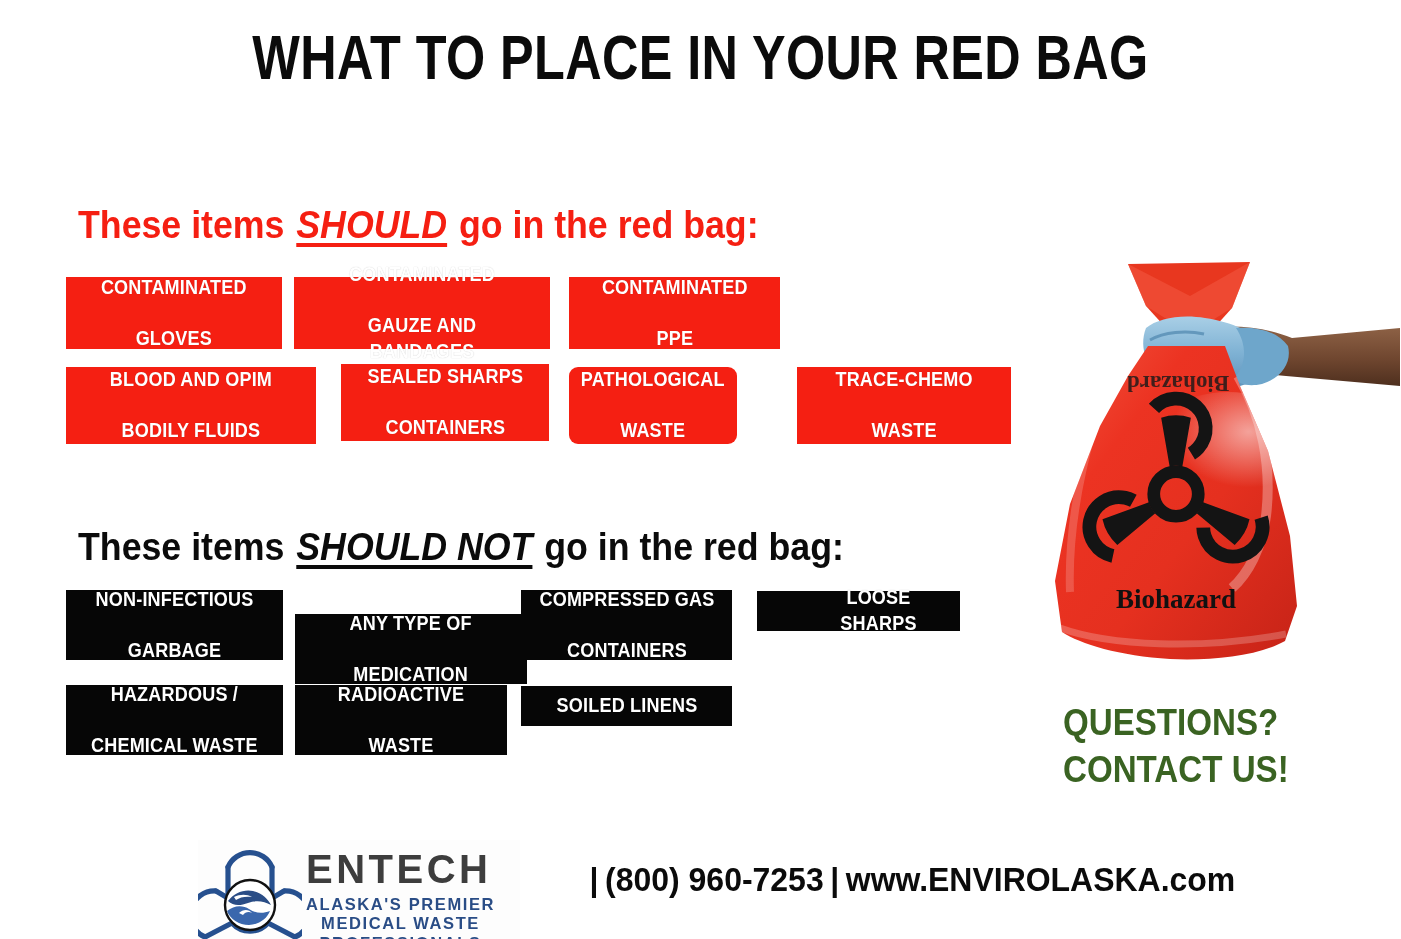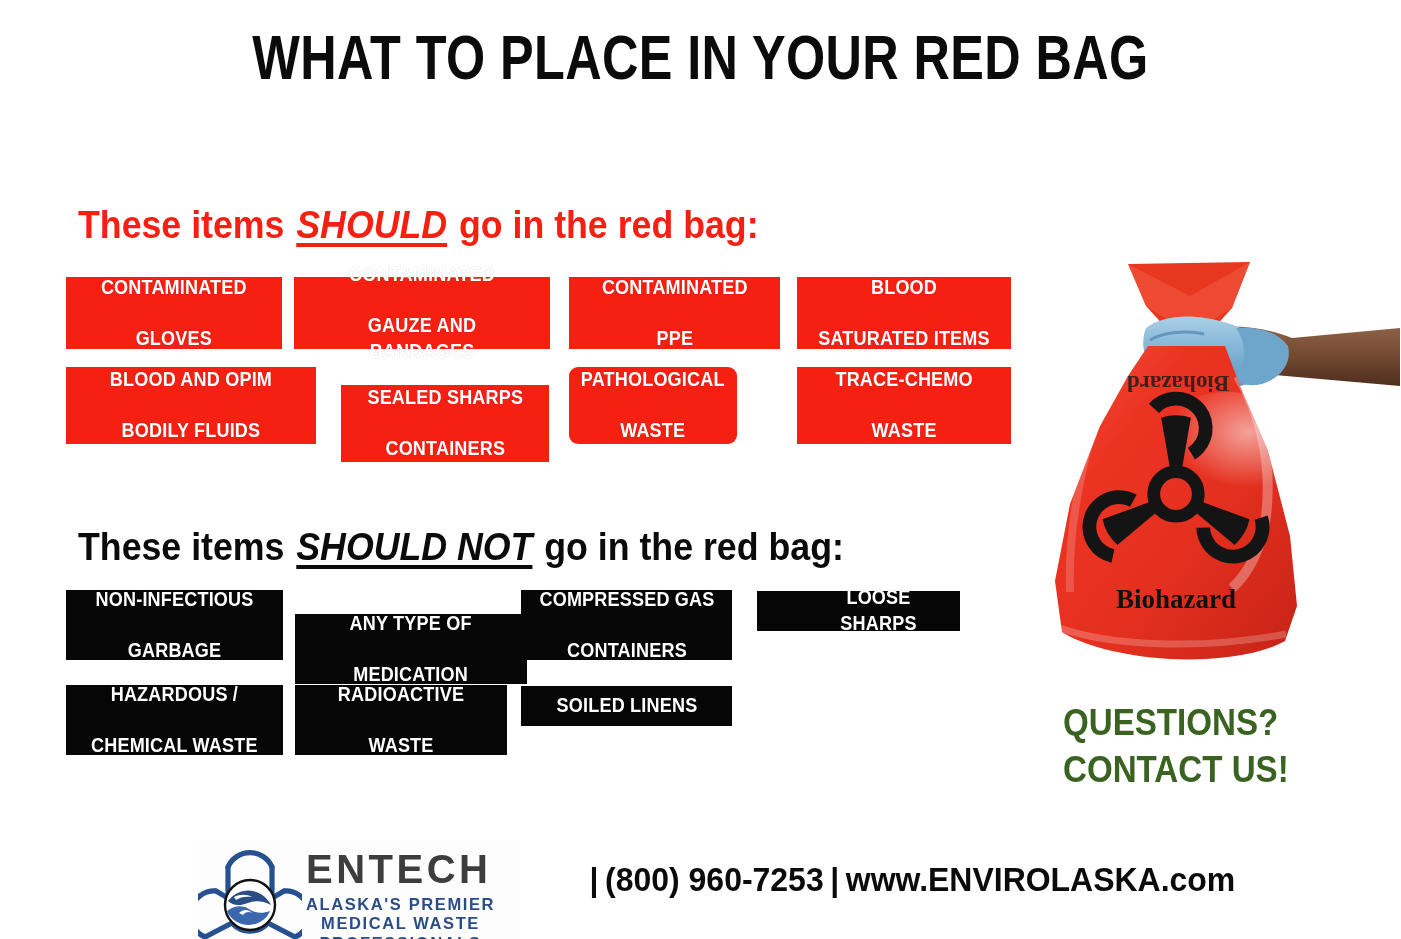--- a/index.html
+++ b/index.html
@@ -136,28 +136,25 @@
 
   <div class="box red" style="left:66px;  top:277px; width:216px; height:72px;">
     <span><span>CONTAMINATED</span><br><span>GLOVES</span></span>
   </div>
   <div class="box red" style="left:294px; top:277px; width:256px; height:72px;">
     <span><span>CONTAMINATED</span><br><span>GAUZE AND BANDAGES</span></span>
   </div>
   <div class="box red" style="left:569px; top:277px; width:211px; height:72px;">
     <span><span>CONTAMINATED</span><br><span>PPE</span></span>
   </div>
-  <div class="box red" style="left:797px; top:277px; width:214px; height:72px;">
-    <span><span>BLOOD</span><br><span>SATURATED ITEMS</span></span>
-  </div>
 
   <div class="box red" style="left:66px;  top:367px; width:250px; height:77px;">
     <span><span>BLOOD AND OPIM</span><br><span>BODILY FLUIDS</span></span>
   </div>
-  <div class="box red" style="left:341px; top:385px; width:208px; height:77px;">
+  <div class="box red" style="left:341px; top:364px; width:208px; height:77px;">
     <span><span>SEALED SHARPS</span><br><span>CONTAINERS</span></span>
   </div>
   <div class="box red" style="left:569px; top:367px; width:168px; height:77px;border-radius:9px;">
     <span><span>PATHOLOGICAL</span><br><span>WASTE</span></span>
   </div>
   <div class="box red" style="left:797px; top:367px; width:214px; height:77px;">
     <span><span>TRACE-CHEMO</span><br><span>WASTE</span></span>
   </div>
 
   <div class="headline" id="headline-should-not">

